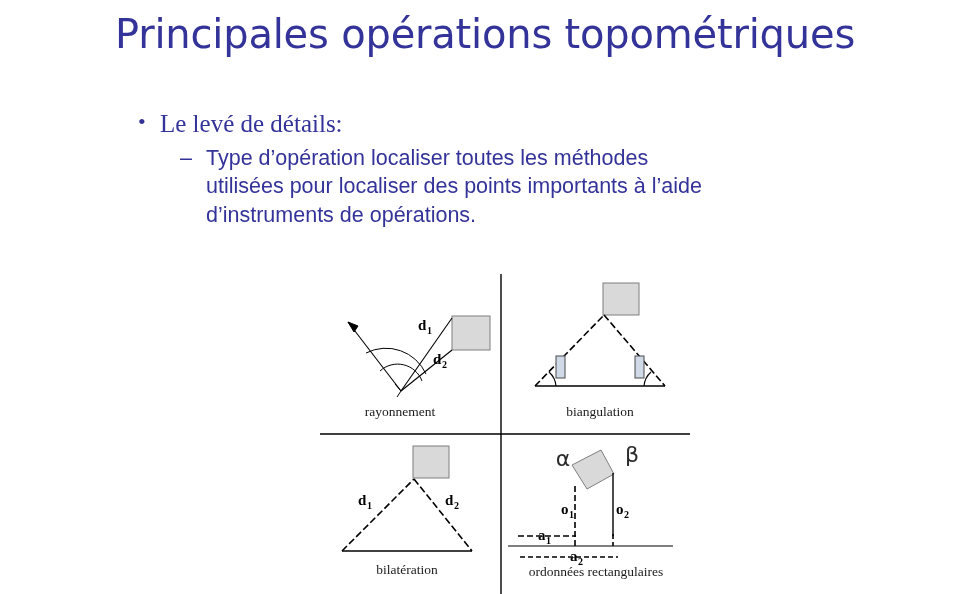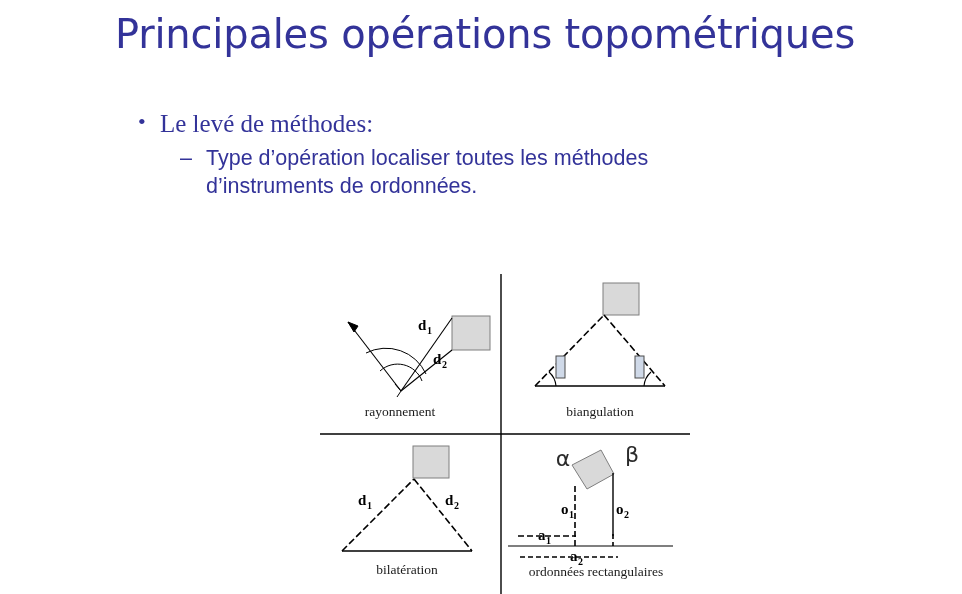--- a/index.html
+++ b/index.html
@@ -123,27 +123,28 @@
 <body>
 
 <div id="slide">
 
   <div id="slide-title">Principales opérations topométriques</div>
 
   <div id="body-block">
 
     <div class="bullet-l1">
       <span class="b-dot">•</span>
-      <span>Le levé de méthodes:</span>
+      <span>Le levé de détails:</span>
     </div>
 
     <div class="bullet-l2">
       <span class="b-dash">–</span>
       <div>Type d’opération localiser toutes les méthodes</div>
-      <div>d’instruments de ordonnées.</div>
+      <div>utilisées pour localiser des points importants à l’aide</div>
+      <div>d’instruments de opérations.</div>
     </div>
 
   </div>
 
   <div id="figure">
     <svg width="400" height="326" viewBox="0 0 400 326" xmlns="http://www.w3.org/2000/svg">
 
       <g>
         <line x1="201" y1="6" x2="201" y2="326" stroke="#000000" stroke-width="1.4"></line>
         <line x1="20" y1="166" x2="390" y2="166" stroke="#000000" stroke-width="1.4"></line>

